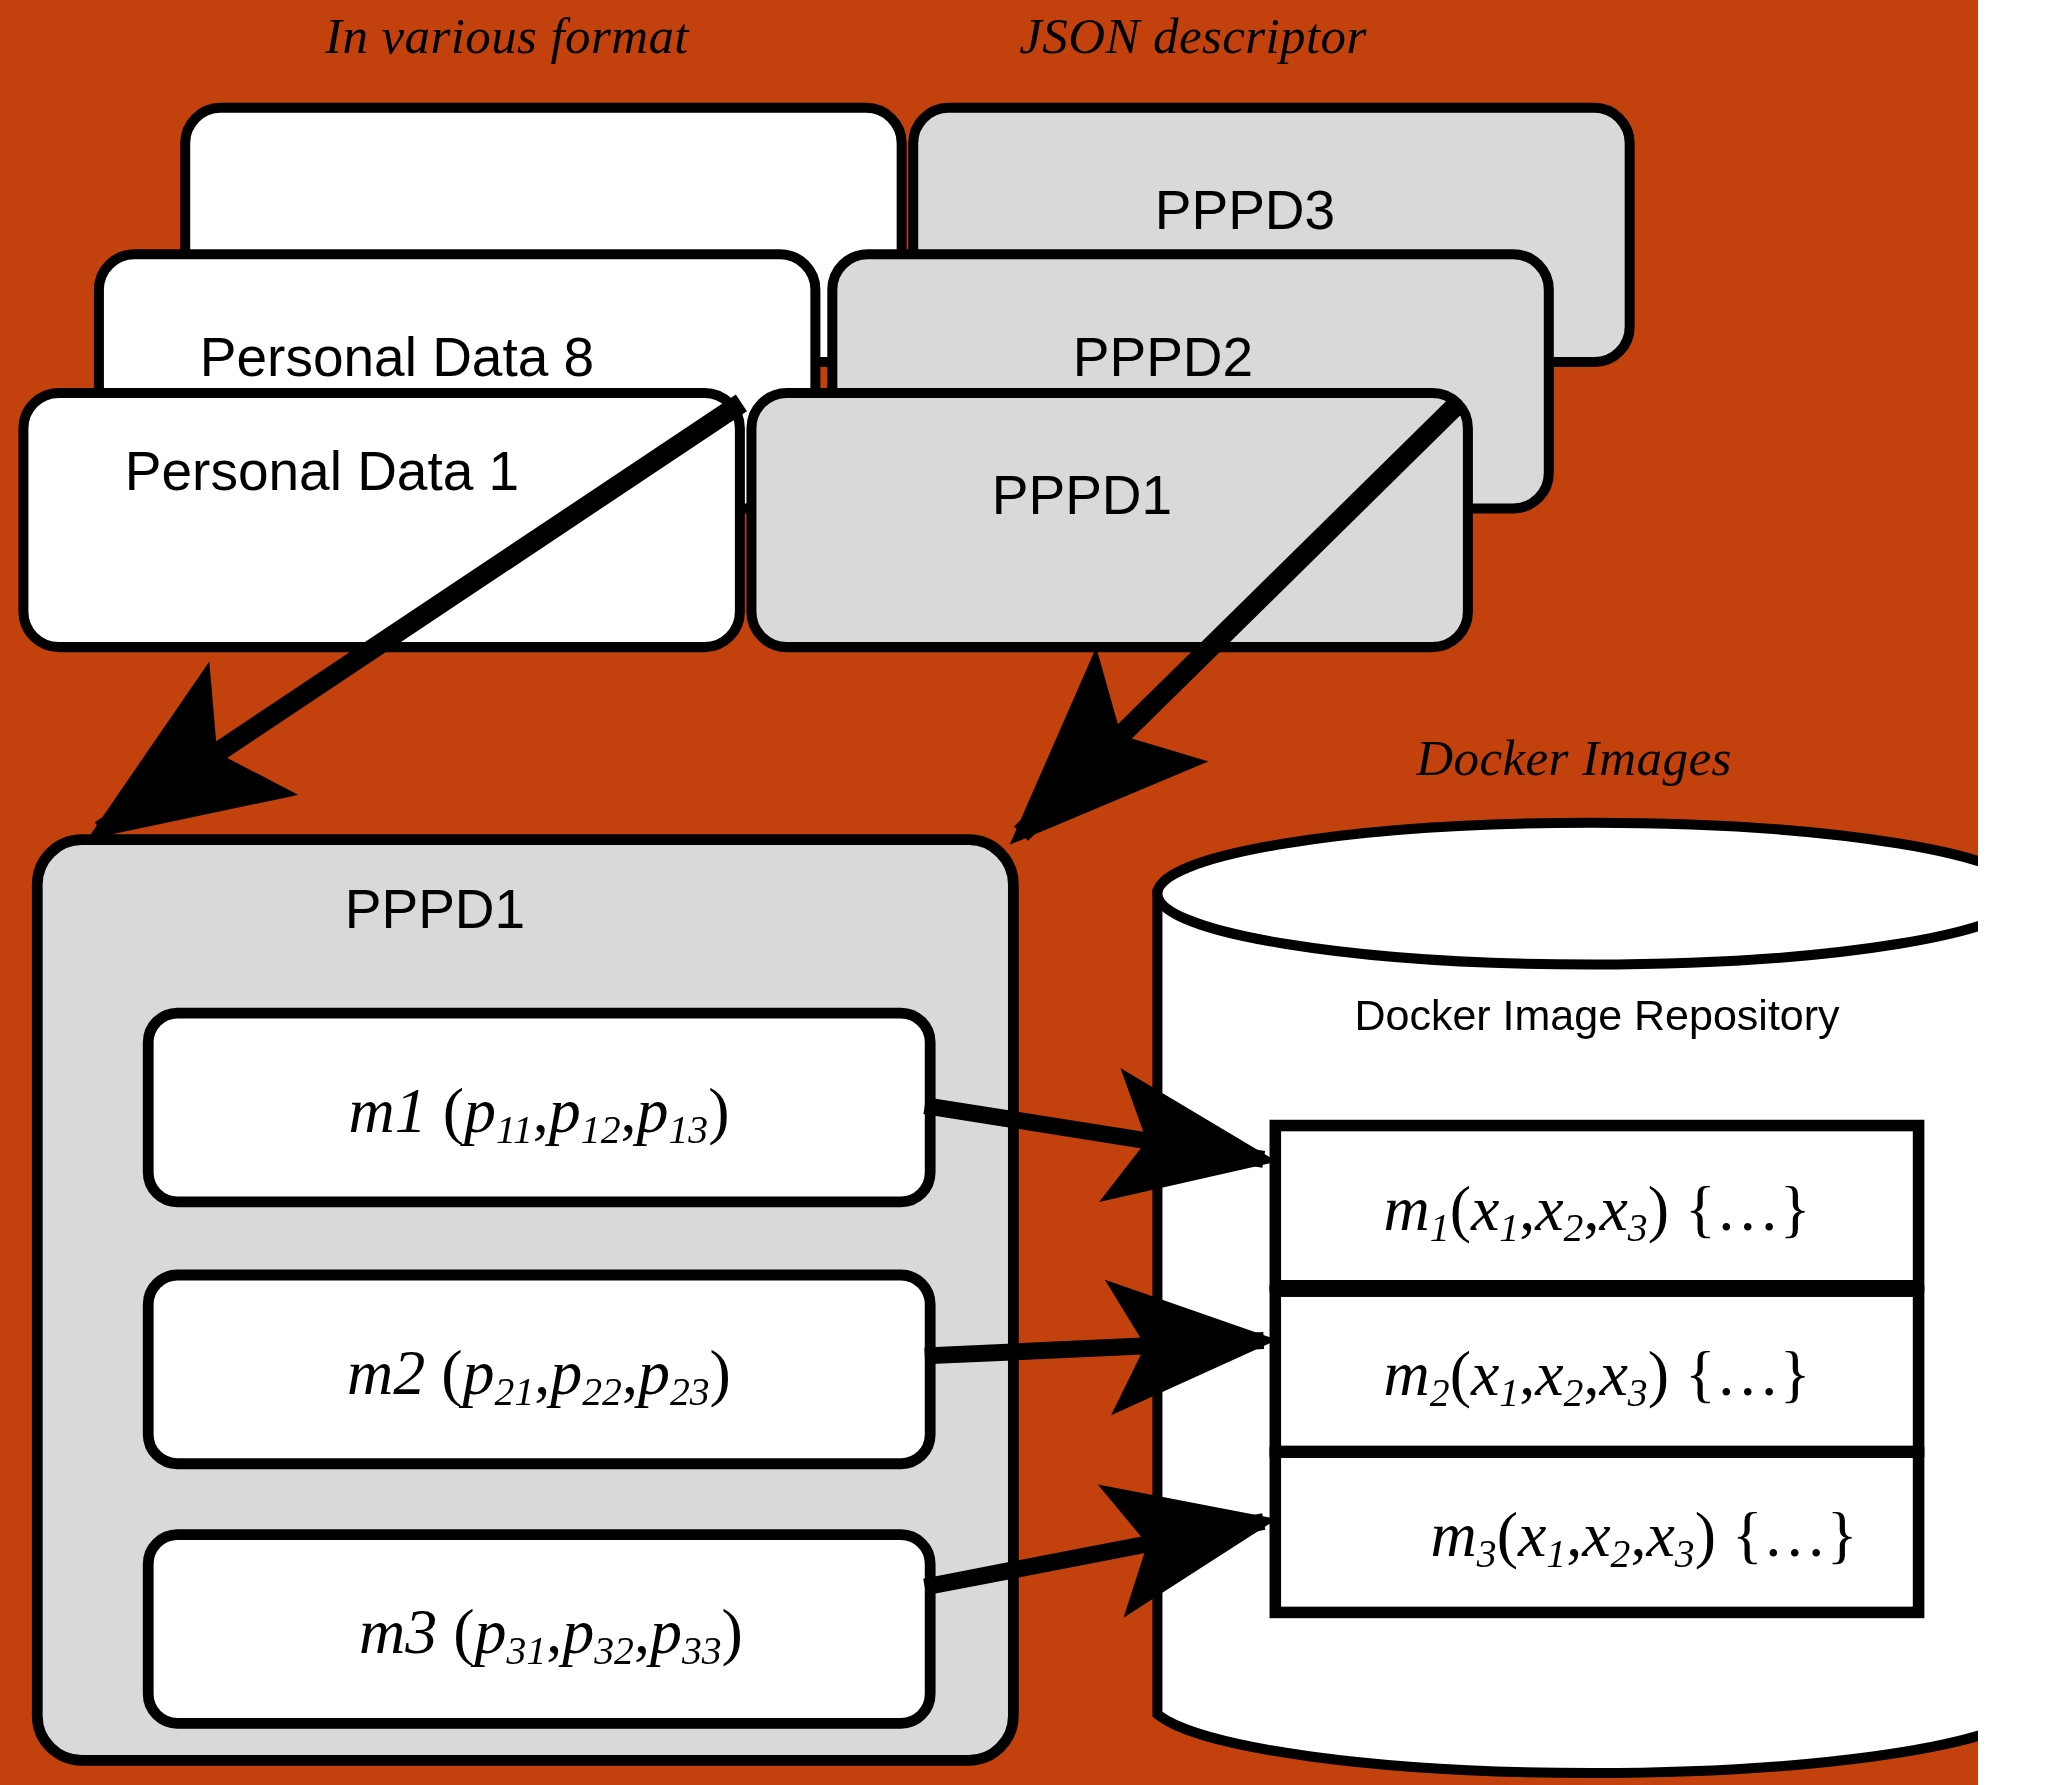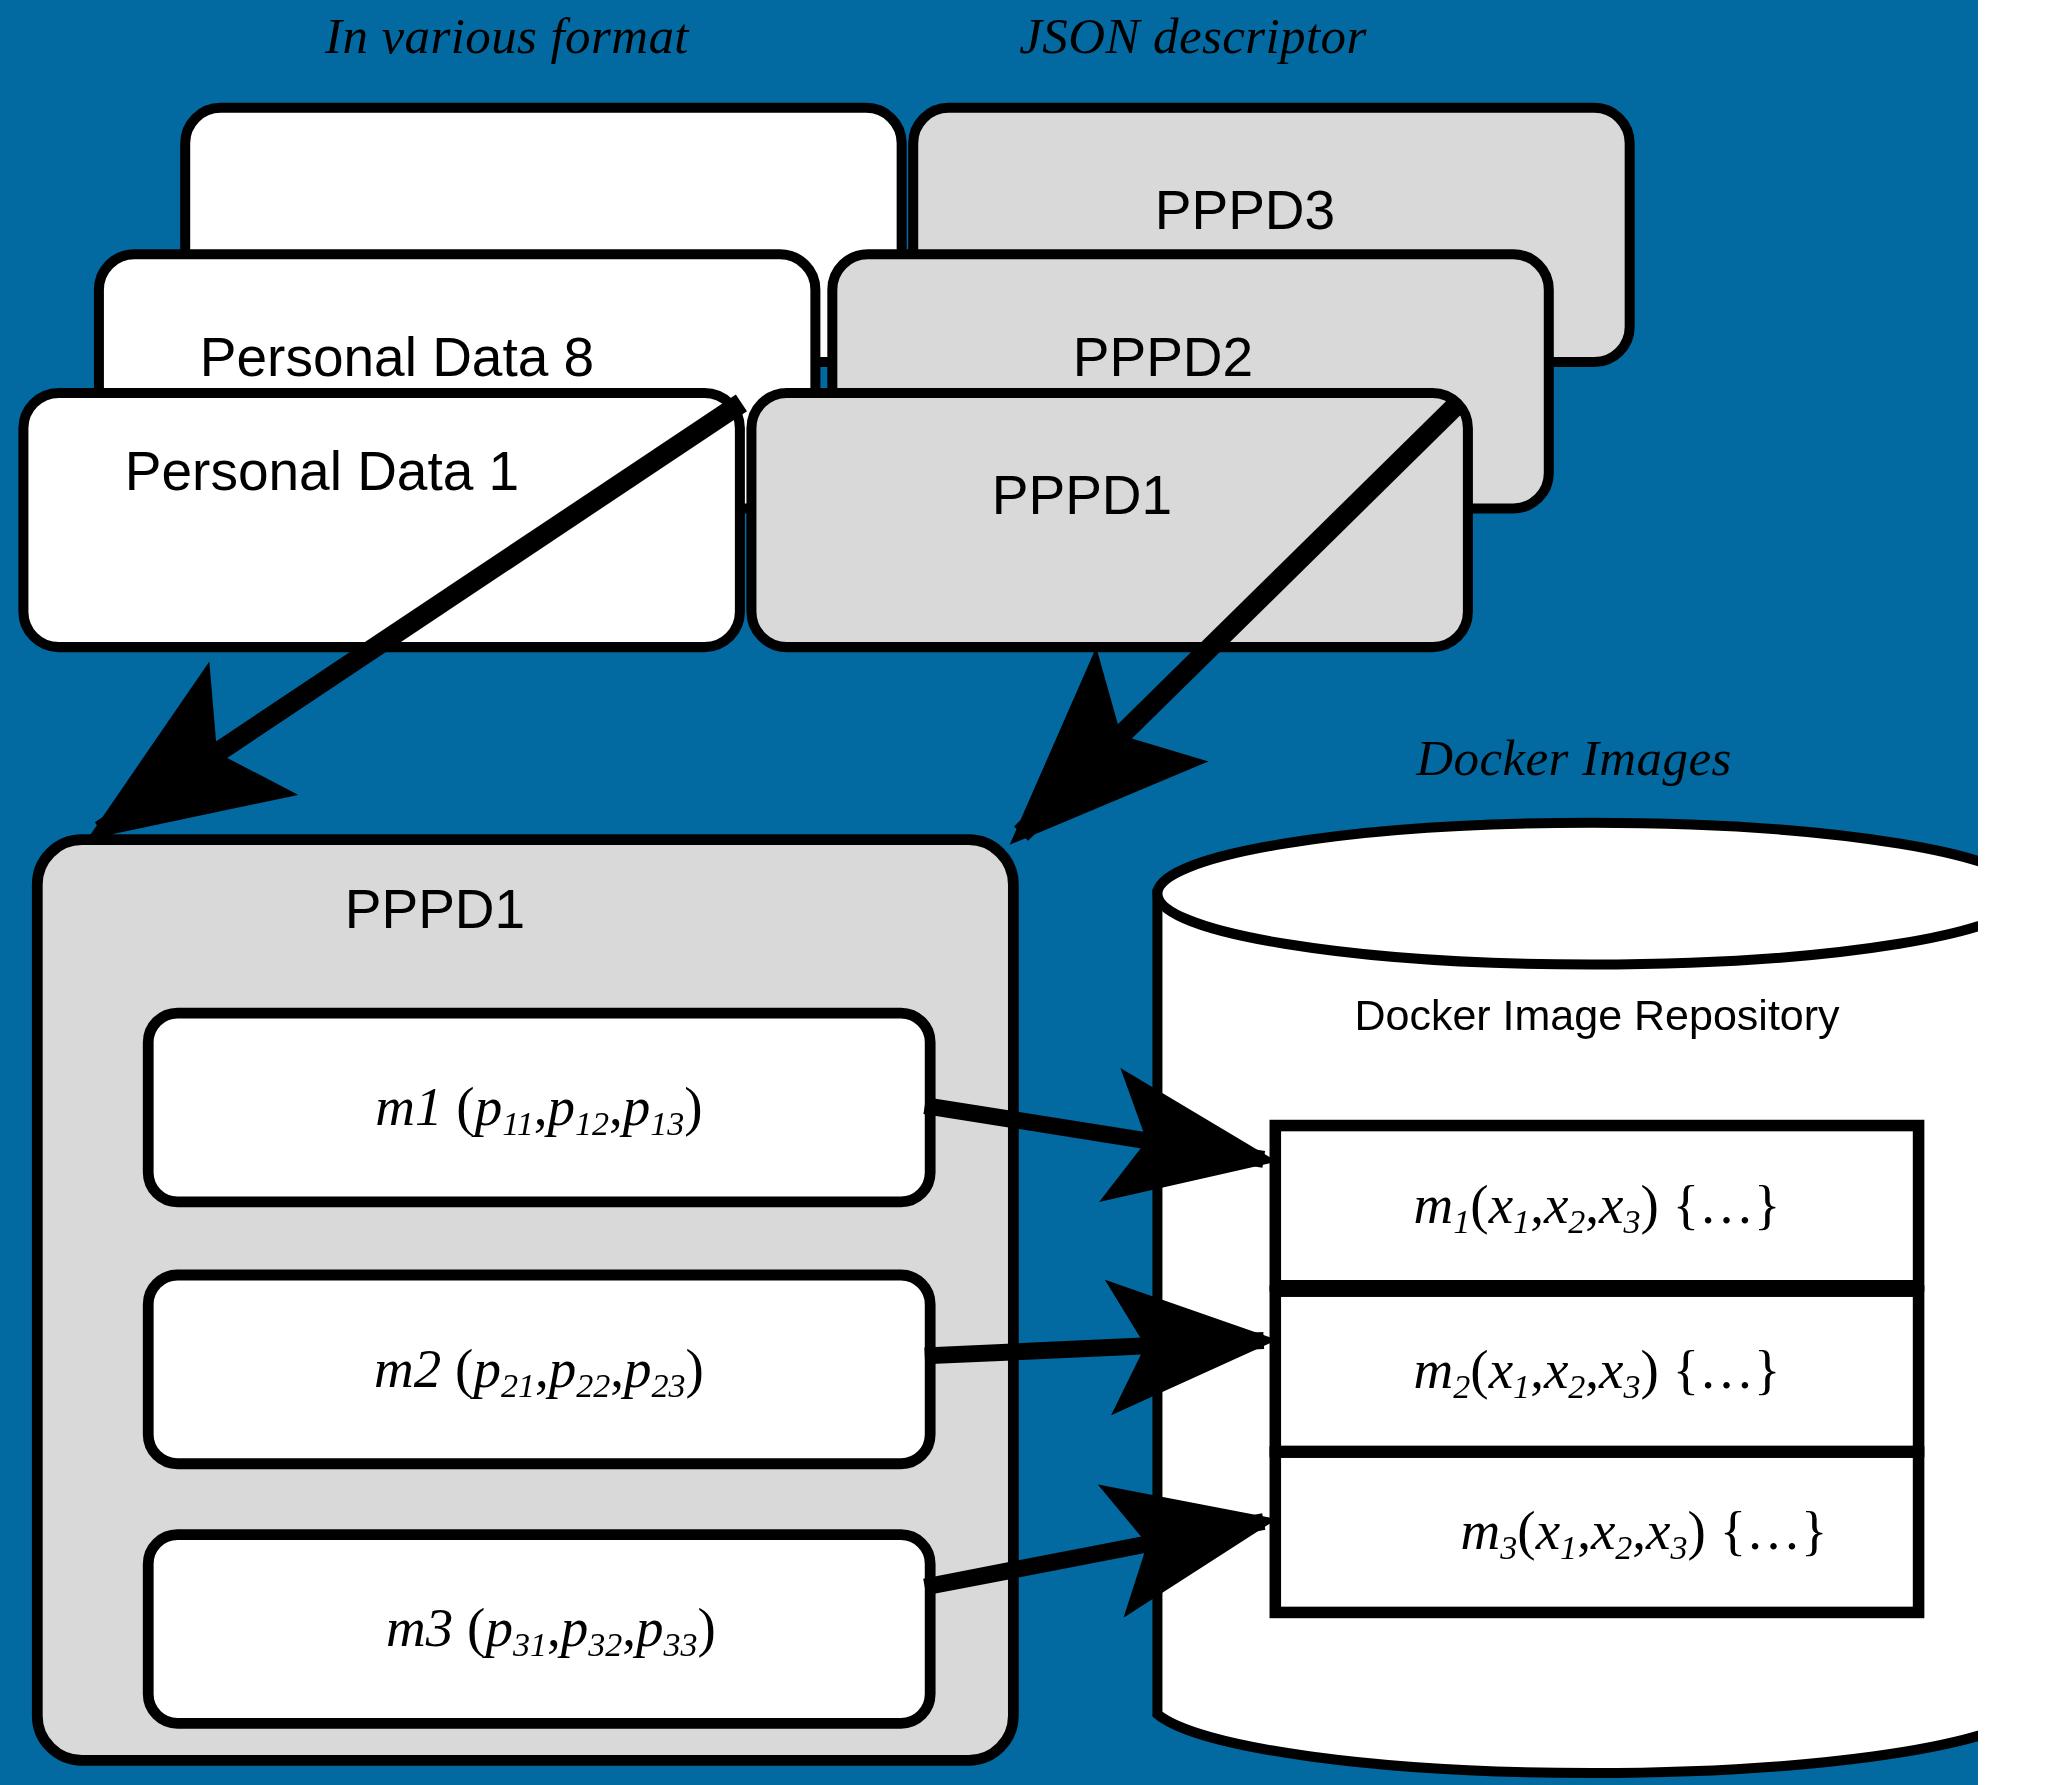--- a/index.html
+++ b/index.html
@@ -4,21 +4,21 @@
 <style>
   html, body {
     margin: 0;
     padding: 0;
     background: #ffffff;
   }
   #canvas {
     position: relative;
     width: 1978px;
     height: 1785px;
-    background: #0369a1;
+    background: #c2410c;
     overflow: hidden;
     font-family: "Liberation Sans", sans-serif;
   }
   svg.layer {
     position: absolute;
     left: 0; top: 0;
     width: 2046px;
     height: 1785px;
     overflow: visible;
   }
@@ -41,21 +41,21 @@
     font-weight: 400;
   }
   .sans-repo {
     font-family: "Liberation Sans", sans-serif;
     font-size: 43px;
     font-weight: 400;
   }
   .math {
     font-family: "Liberation Serif", serif;
     font-style: italic;
-    font-size: 55px;
+    font-size: 64px;
   }
   .math sub {
     font-size: 0.62em;
     font-style: italic;
     vertical-align: -0.28em;
     letter-spacing: 0;
   }
   .math .up {
     font-style: normal;
   }

